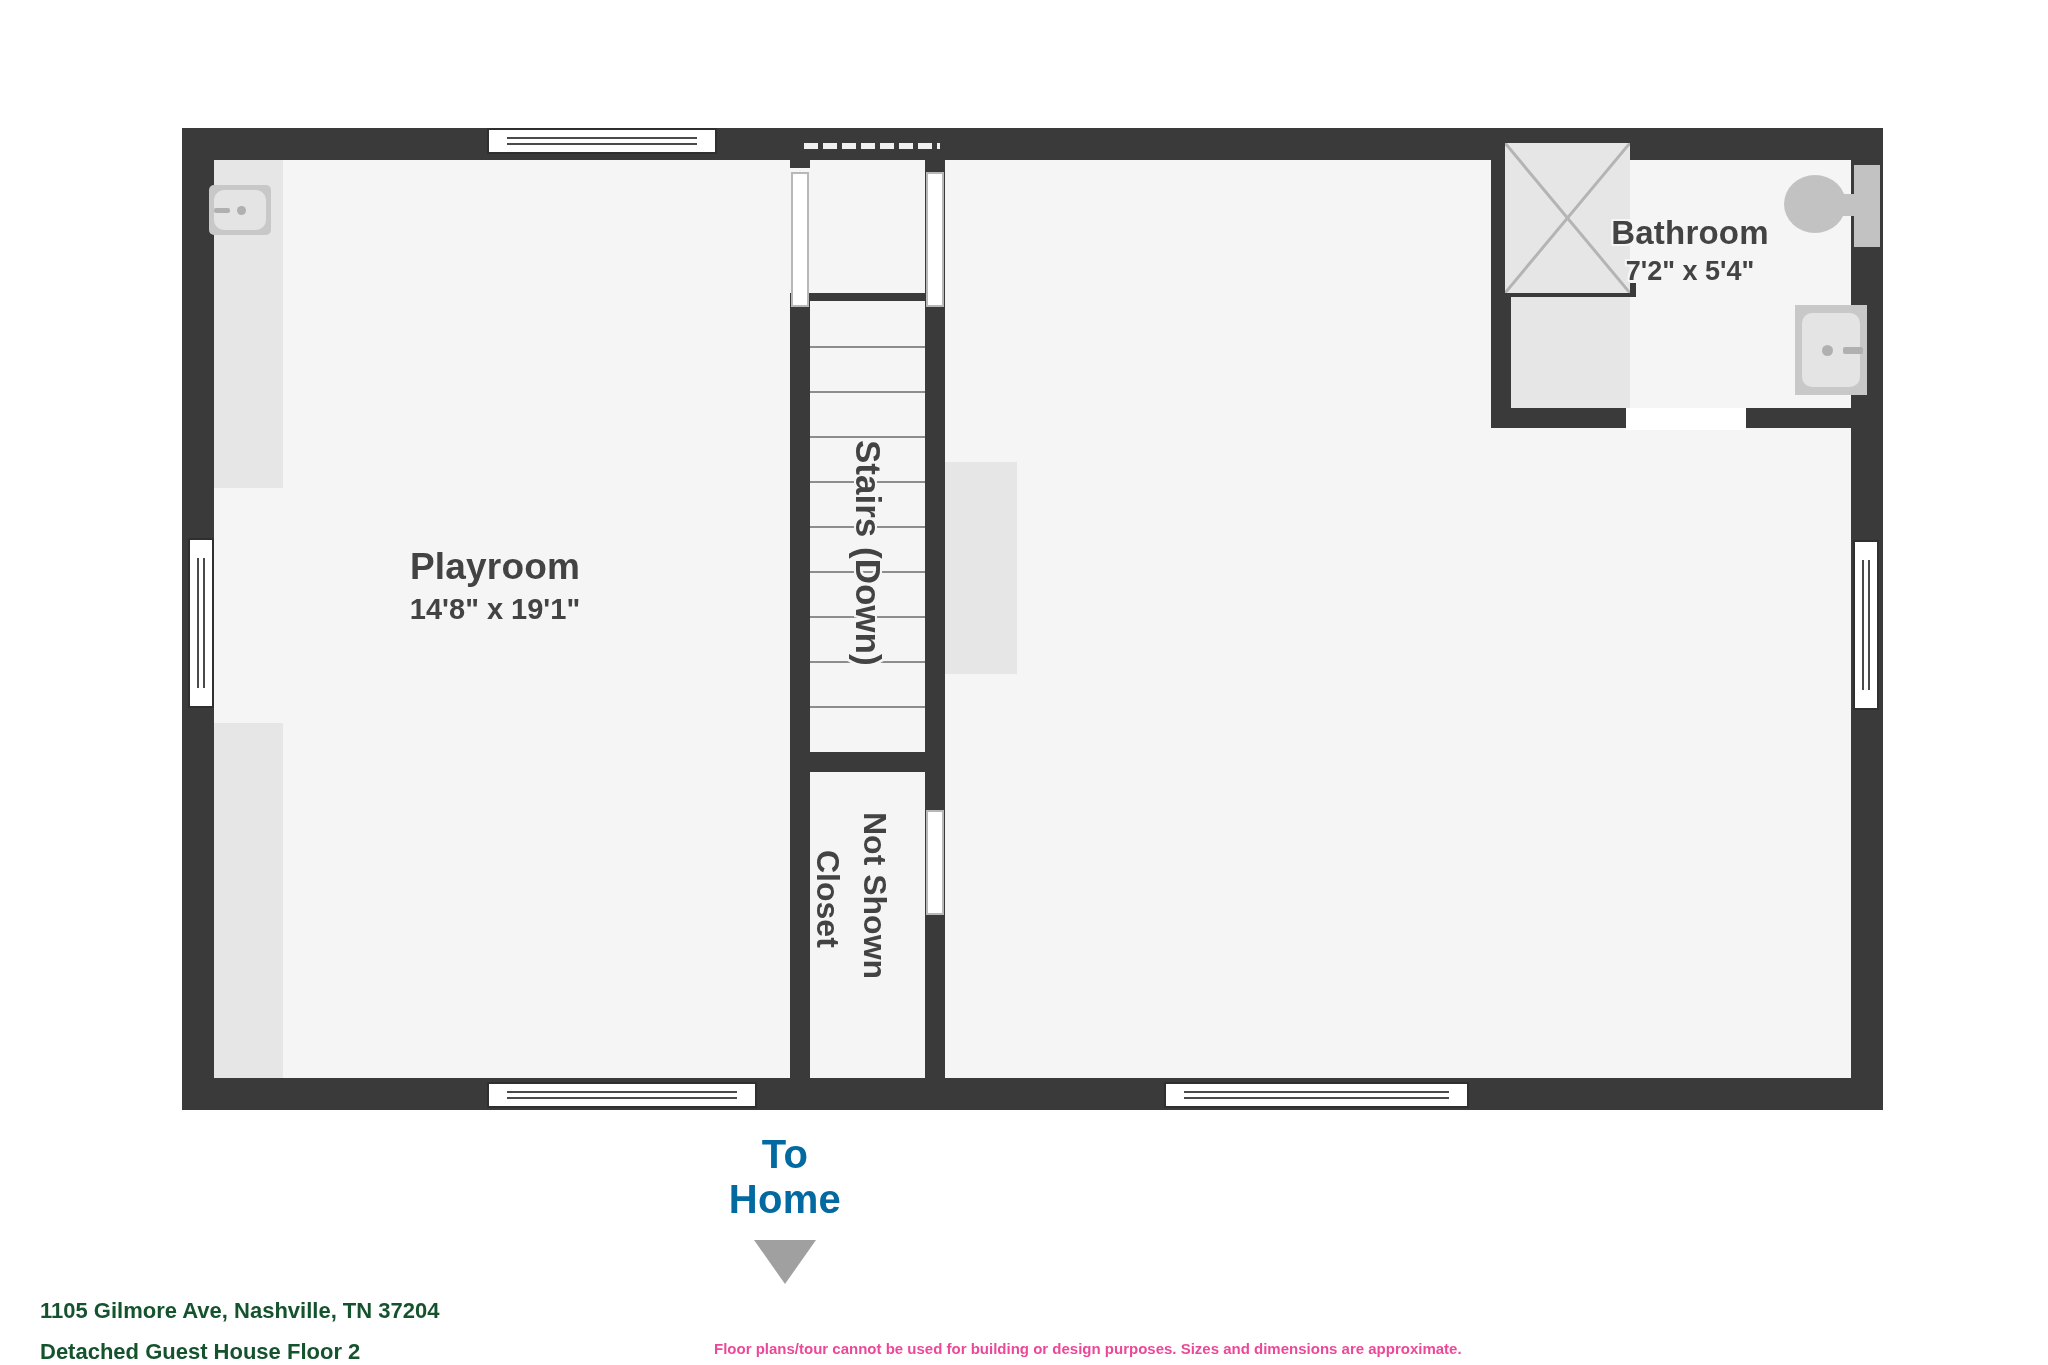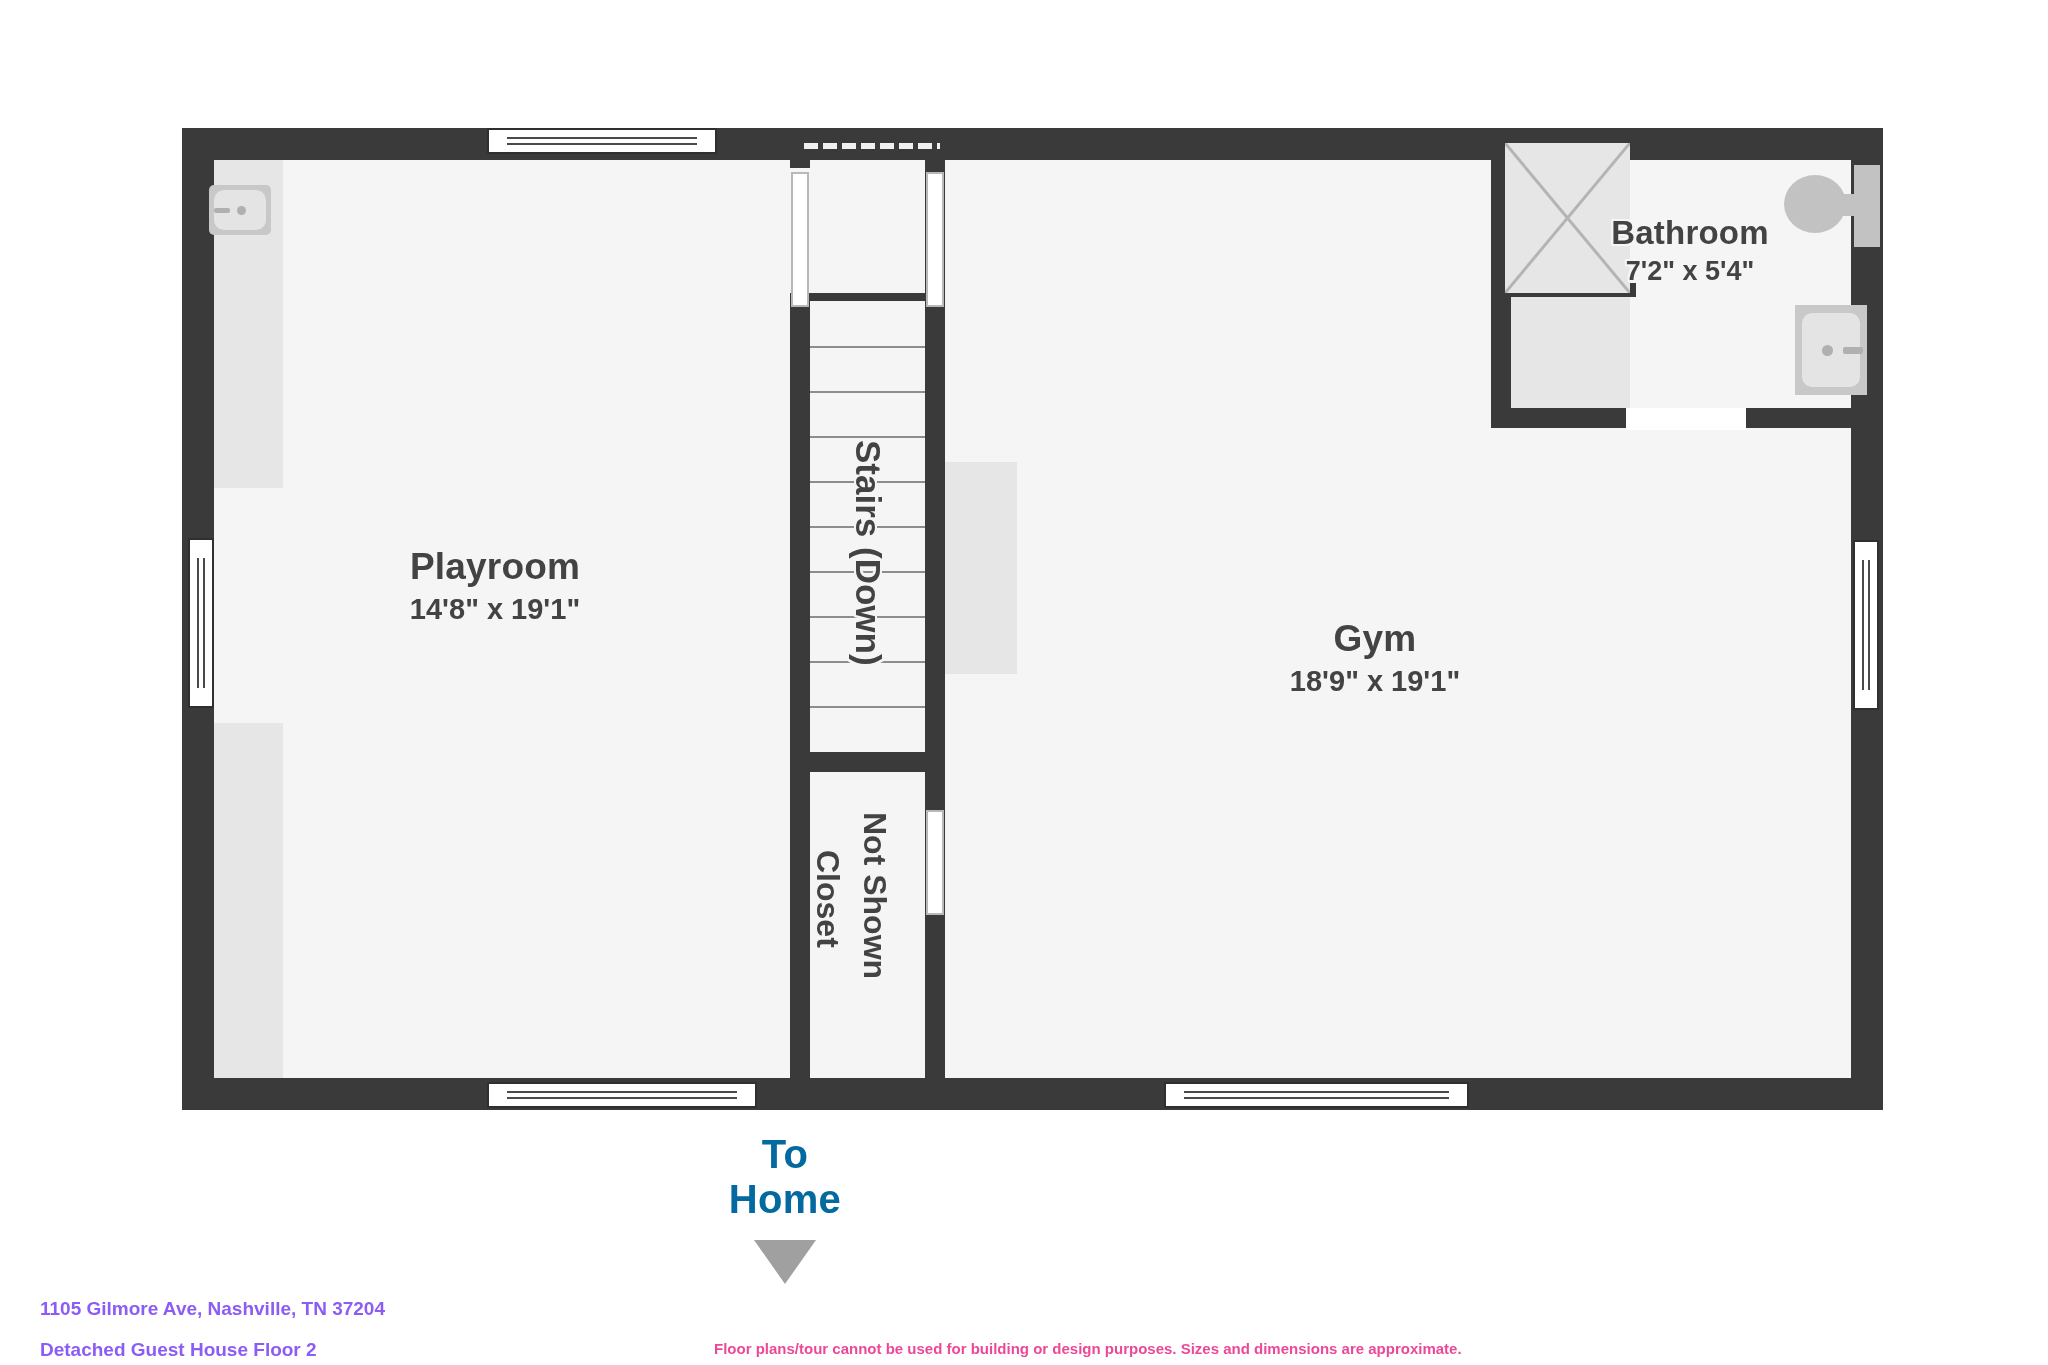--- a/index.html
+++ b/index.html
@@ -180,23 +180,23 @@
     margin: 18px auto 0;
     width: 0; height: 0;
     border-left: 31px solid transparent;
     border-right: 31px solid transparent;
     border-top: 44px solid #a0a0a0;
   }
 
   
   #footer-address, #footer-subtitle {
     position: absolute;
-    font-size: 19px;
-    font-weight: bold;
-    color: #8b5cf6;
+    font-size: 22px;
+    font-weight: bold;
+    color: #14532d;
     white-space: nowrap;
   }
   #footer-address  { left: 40px; top: 1298px; }
   #footer-subtitle { left: 40px; top: 1339px; }
   #footer-disclaimer {
     position: absolute;
     left: 714px; top: 1340px;
     font-size: 15px;
     font-weight: bold;
     color: #ec4899;
@@ -300,24 +300,20 @@
     <div class="fx-sink-inner" style="left:7px; top:8px; width:58px; height:74px;"></div>
     <div class="fx-sink-dot" style="left:27px; top:40px; width:11px; height:11px;"></div>
     <div class="fx-sink-spout" style="left:48px; top:42px; width:20px; height:7px;"></div>
   </div>
 
   <div class="room-label" style="left:320px; top:545px; width:350px;">
     <div class="room-name">Playroom</div>
     <div class="room-dims">14'8" x 19'1"</div>
   </div>
 
-  <div class="room-label" style="left:1200px; top:617px; width:350px;">
-    <div class="room-name">Gym</div>
-    <div class="room-dims">18'9" x 19'1"</div>
-  </div>
 
   <div class="room-label small" style="left:1515px; top:182px; width:350px;">
     <div class="room-name">Bathroom</div>
     <div class="room-dims">7'2" x 5'4"</div>
   </div>
 
   <div class="vert-label" style="left:888px; top:440px; font-size:35px; transform: rotate(90deg);">Stairs (Down)</div>
 
   <div class="vert-label" style="left:846px; top:850px; font-size:32px; transform: rotate(90deg);">Closet</div>
 

